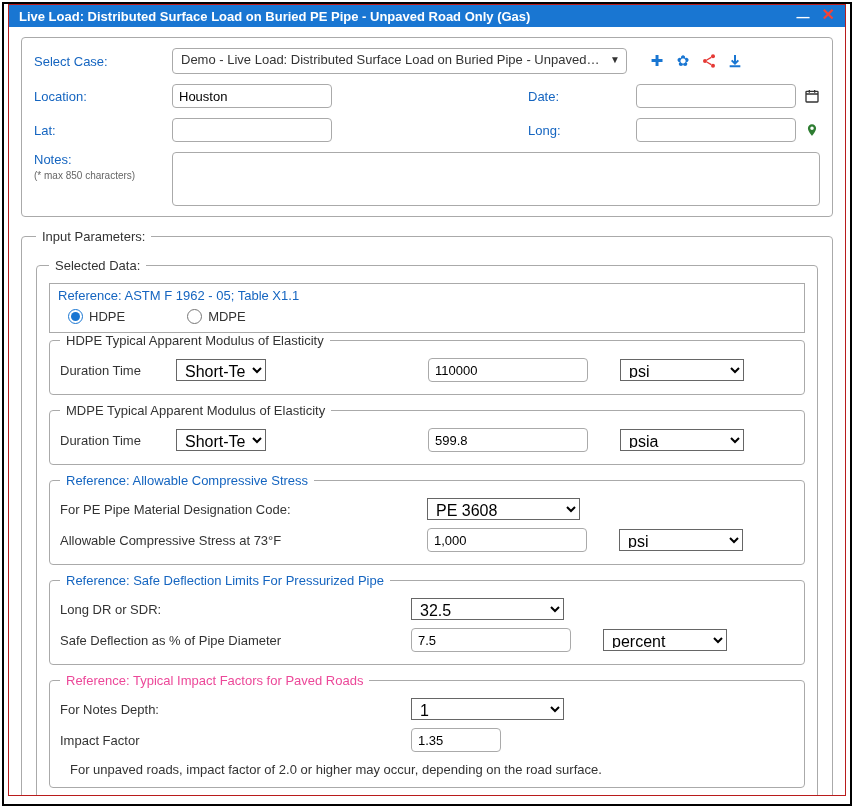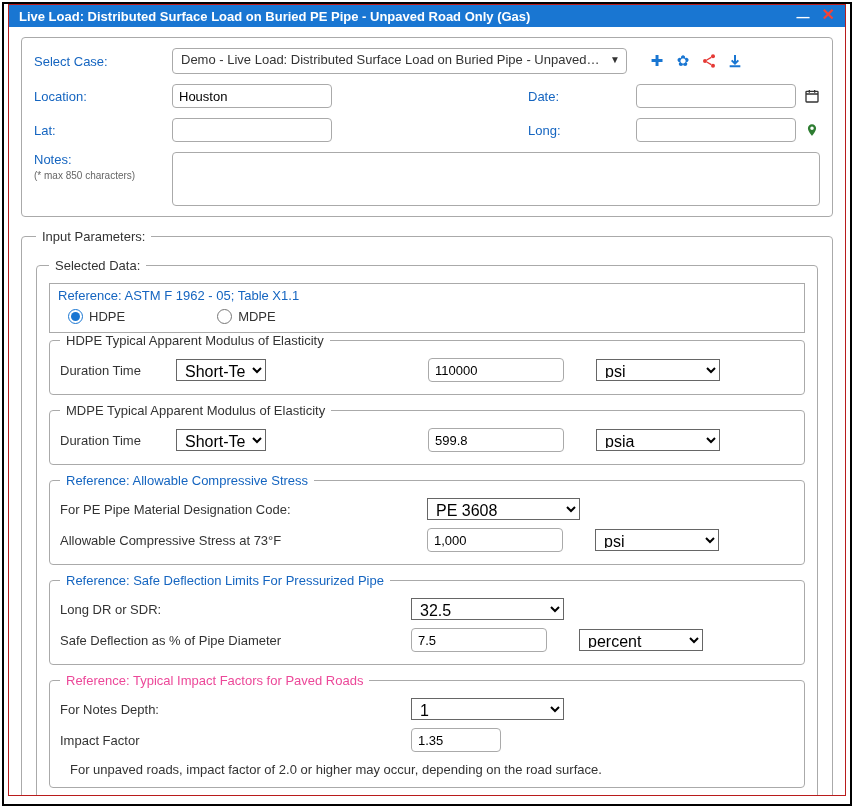--- a/index.html
+++ b/index.html
@@ -33,28 +33,28 @@
 
 .toolbar-icons { display: flex; gap: 10px; align-items: center; margin-left: 14px; }
 .icon { width: 16px; height: 16px; display: inline-flex; align-items: center; justify-content: center; font-size: 15px; cursor: pointer; }
 .icon-blue { color: #1976d2; }
 .icon-red { color: #e53935; }
 .icon-green { color: #2e7d32; }
 
 .input-params { border: 1px solid #aaa; padding: 14px; margin-top: 6px; }
 .ref-box { border: 1px solid #aaa; padding: 4px 8px 8px; }
 .ref-header { color: #1565c0; font-weight: normal; margin-bottom: 6px; }
-.radio-row { display: flex; gap: 92px; padding-left: 10px; align-items: flex-end; }
+.radio-row { display: flex; gap: 62px; padding-left: 10px; align-items: flex-end; }
 .radio-item { display: flex; align-items: center; gap: 6px; }
 input[type=radio] { width: 15px; height: 15px; accent-color: #1976d2; }
 
 .param-row { display: flex; align-items: center; gap: 6px; padding: 4px 0; }
 .param-label { width: 110px; }
 .param-label-long { flex: 0 0 345px; }
-.val-input { width: 136px; }
+.val-input { width: 160px; }
 .unit-select { width: 124px; }
 .mid-select { width: 153px; }
 .note-text { padding: 6px 10px 2px; color: #333; font-size: 13px; }
 </style>
 </head>
 <body>
 
 <div class="outer-frame">
 <div class="inner-frame">
 

